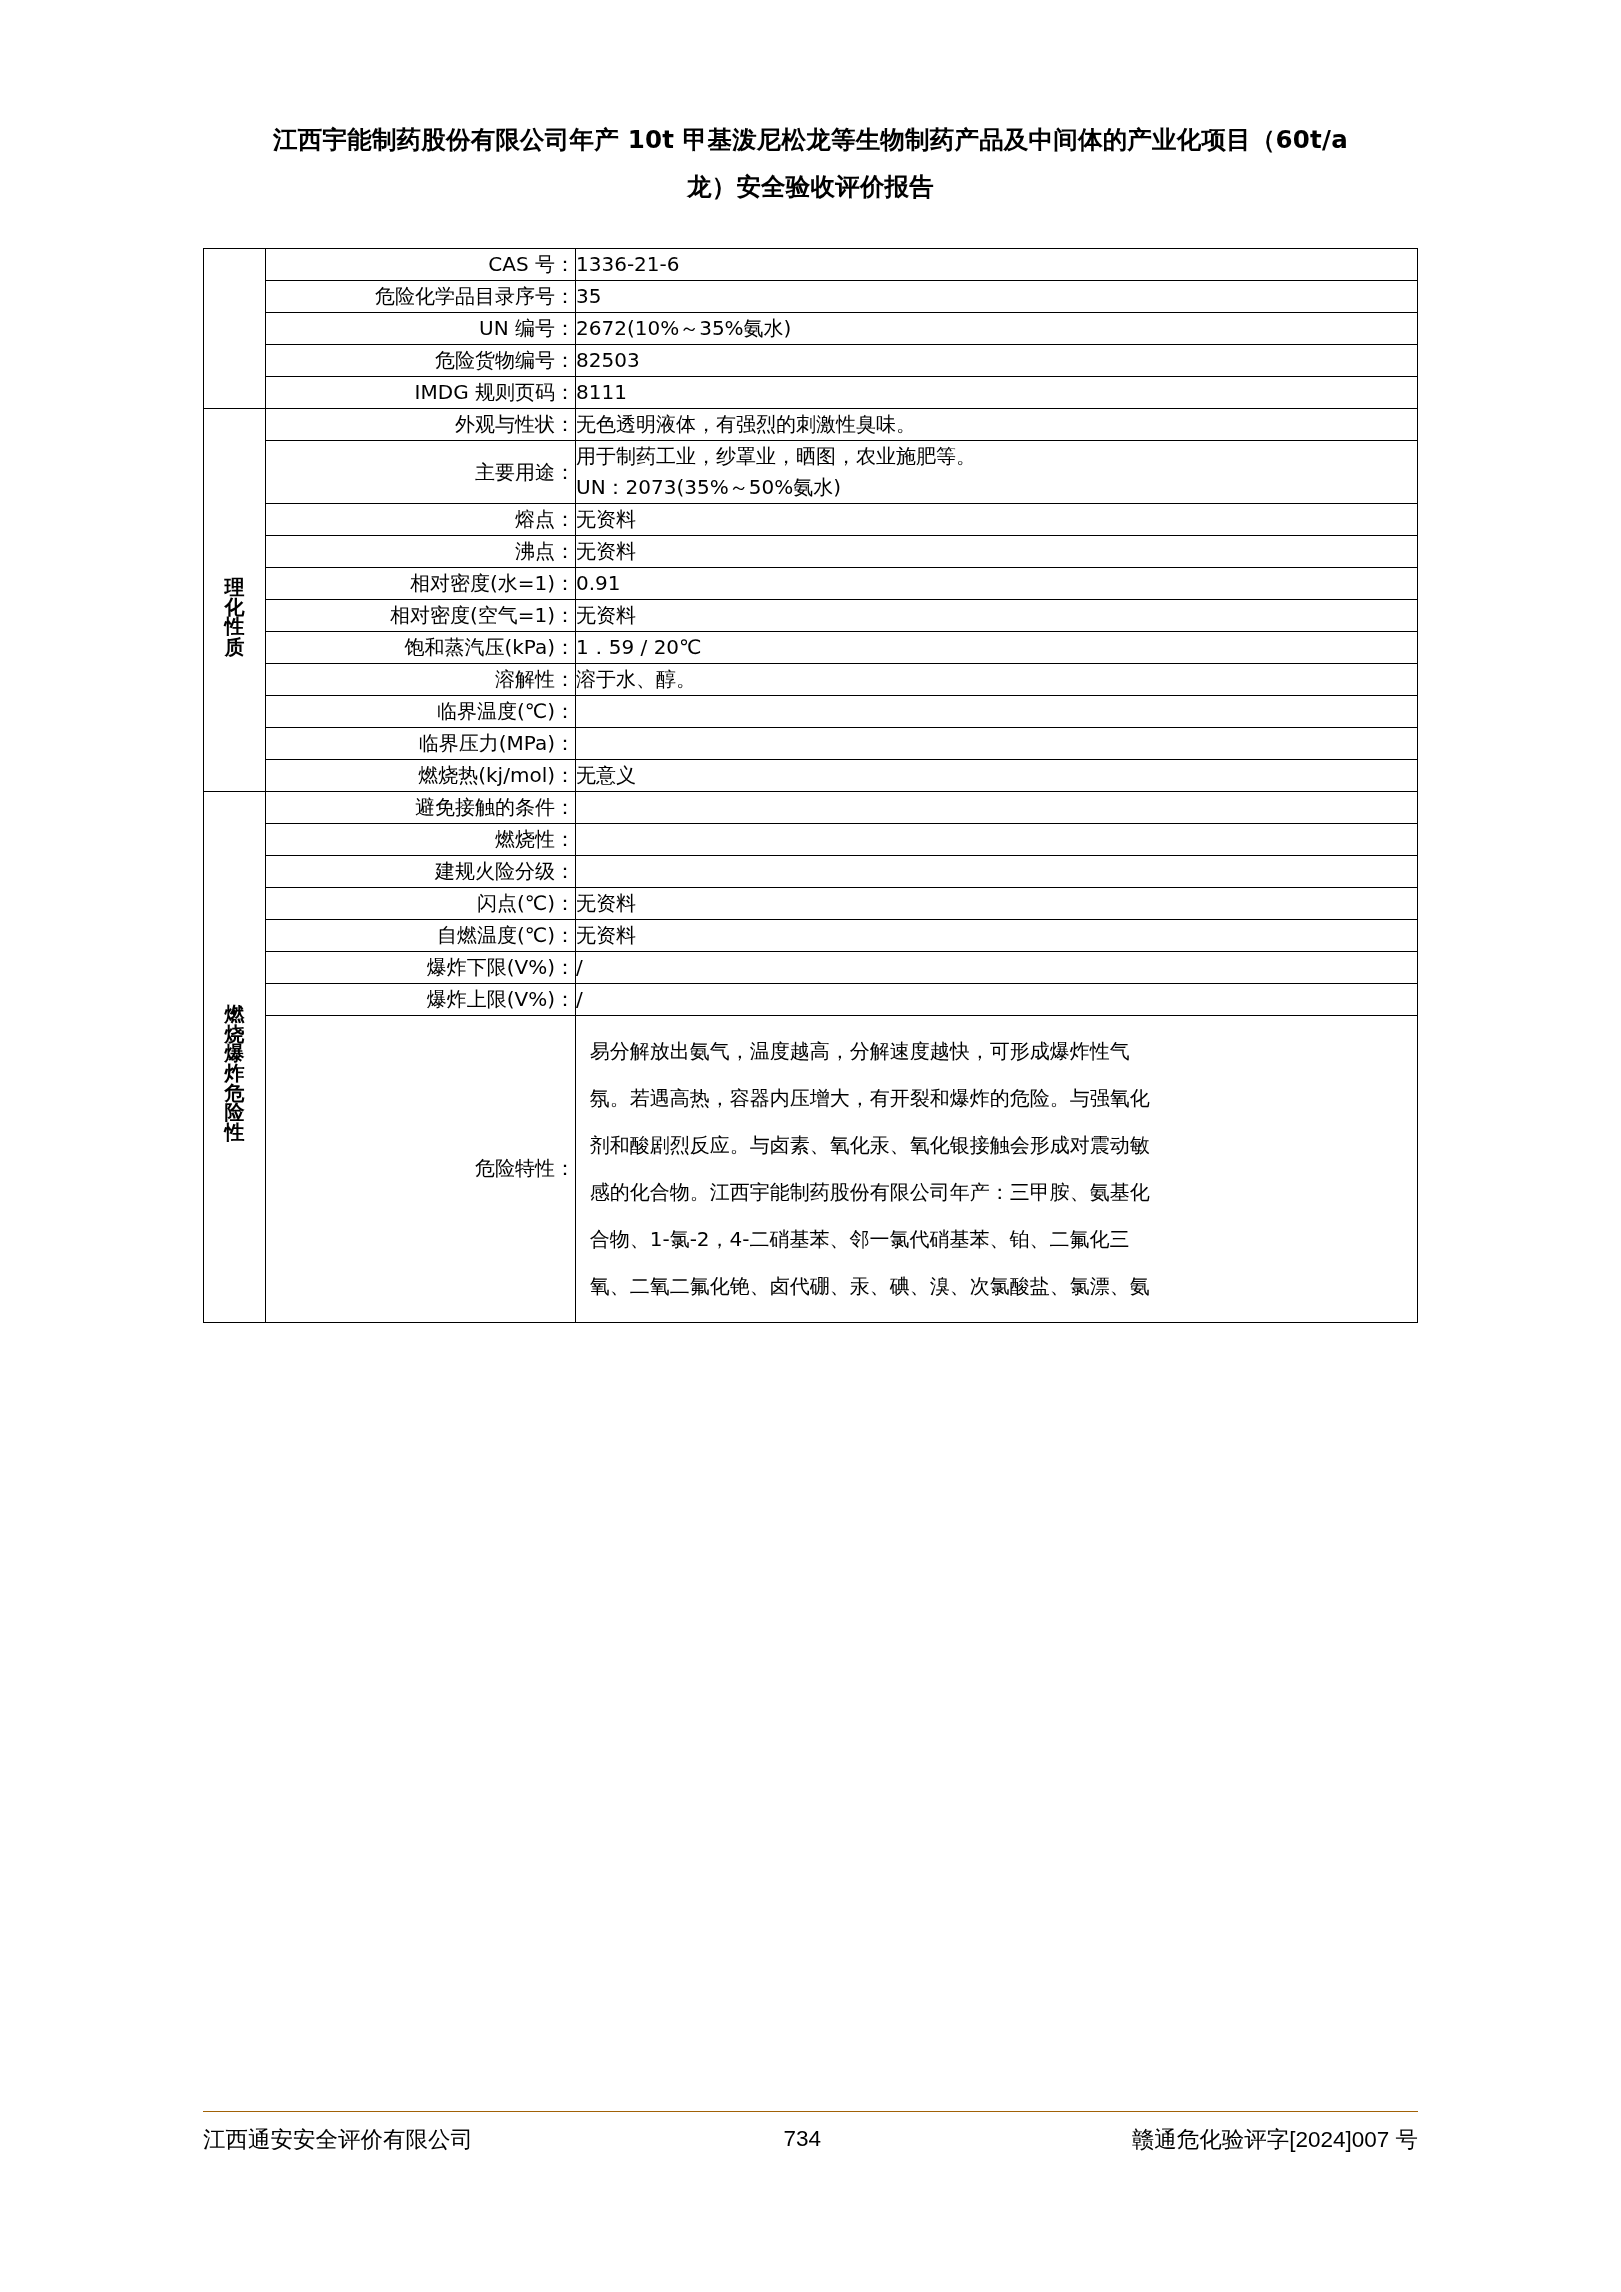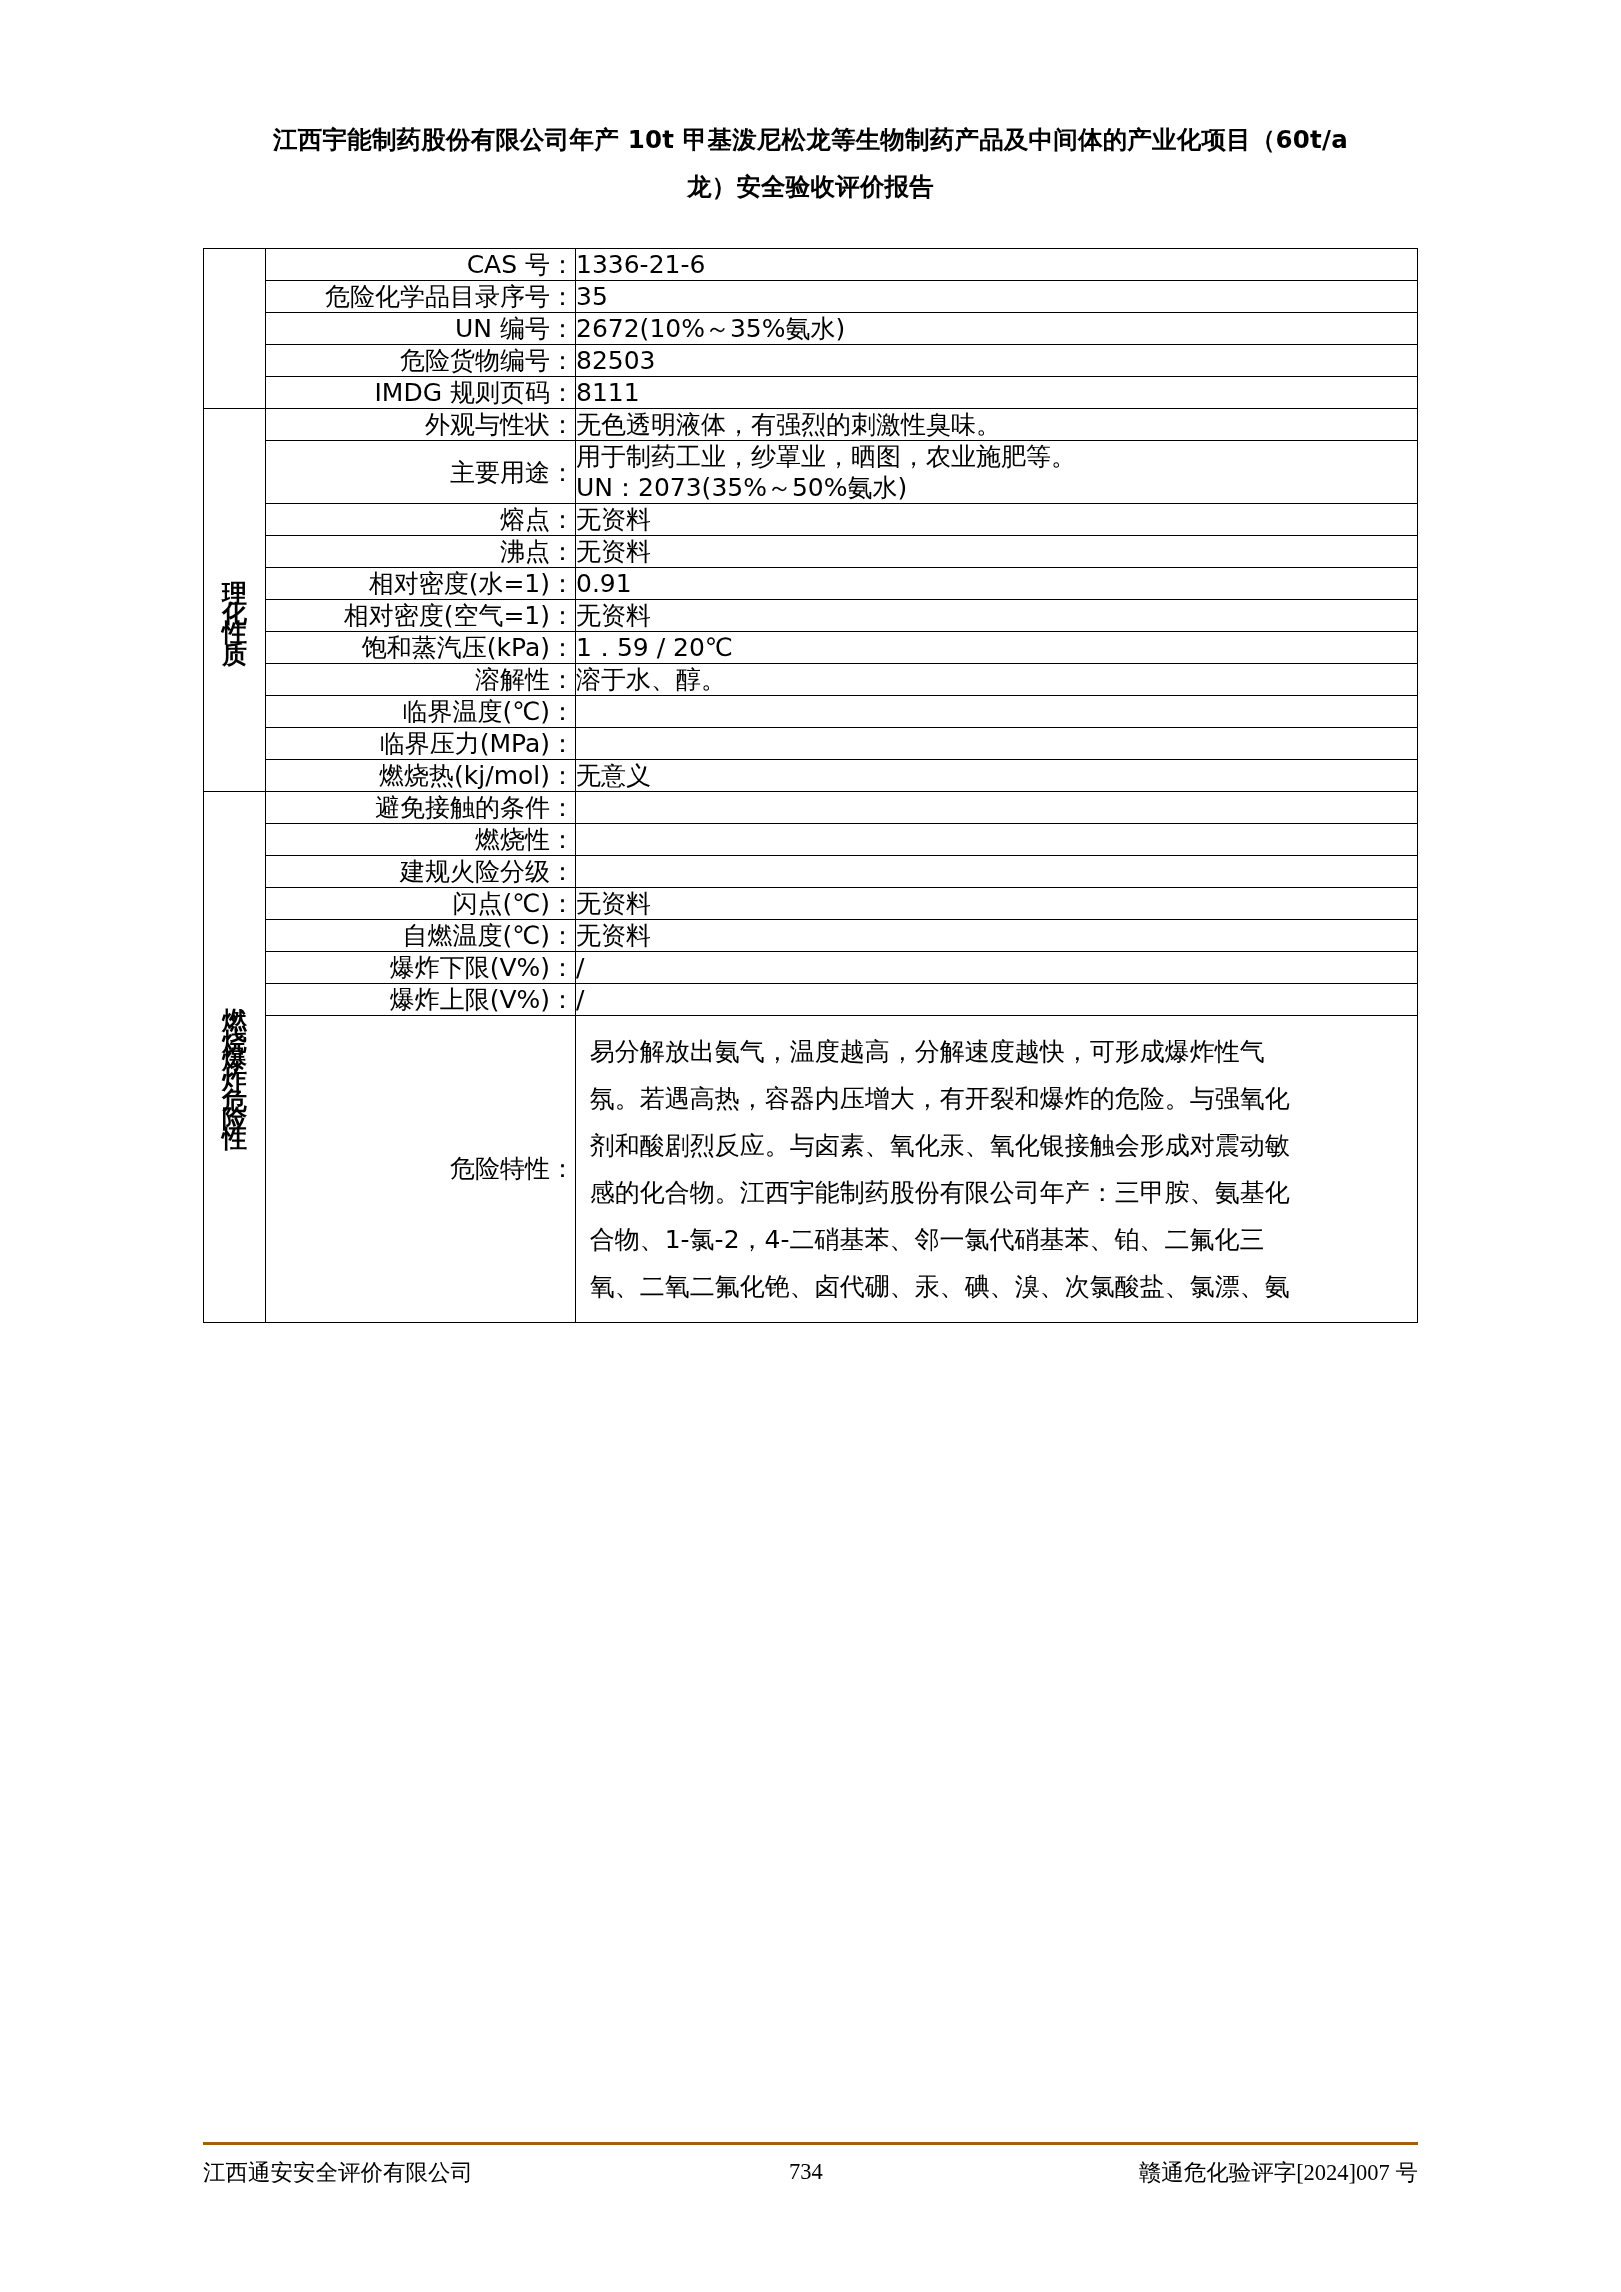--- a/index.html
+++ b/index.html
@@ -41,21 +41,21 @@
     left: 203px;
     top: 248px;
     width: 1215px;
     border-collapse: collapse;
     table-layout: fixed;
   }
   table.doc td {
     border: 1px solid #000000;
     padding: 0;
     vertical-align: middle;
-    font-size: 25px;
+    font-size: 20px;
     font-family: "DejaVu Sans", sans-serif;
   }
   td.group {
     width: 61px;
     text-align: center;
     font-weight: bold;
     font-size: 23.5px;
     line-height: 63px;
     letter-spacing: 2px;
   }
@@ -88,28 +88,27 @@
   }
   td.value.multiline .ln {
     display: block;
     text-align: justify;
   }
   .footer {
     position: absolute;
     left: 203px;
     top: 2111px;
     width: 1215px;
-    border-top: 3px solid #a16207;
+    border-top: 1px solid #a16207;
     padding-top: 11.8px;
     font-size: 22.5px;
-    font-family: Liberation Serif, serif;
+    font-family: Liberation Sans, sans-serif;
     display: flex;
     justify-content: space-between;
     align-items: center;
-    margin-top: 31px;
   }
   .footer .f-left { text-align: left; }
   .footer .f-center { text-align: center; flex: 0 0 auto; }
   .footer .f-right { text-align: right; }
 </style>
 </head>
 <body>
 
 <div class="page">
 

